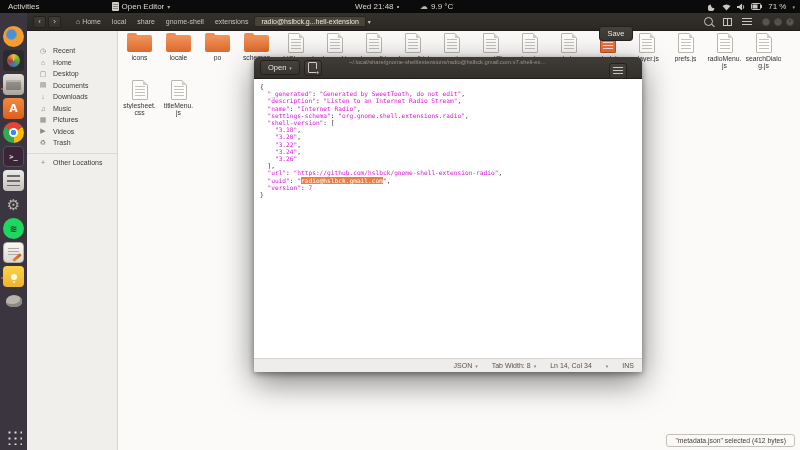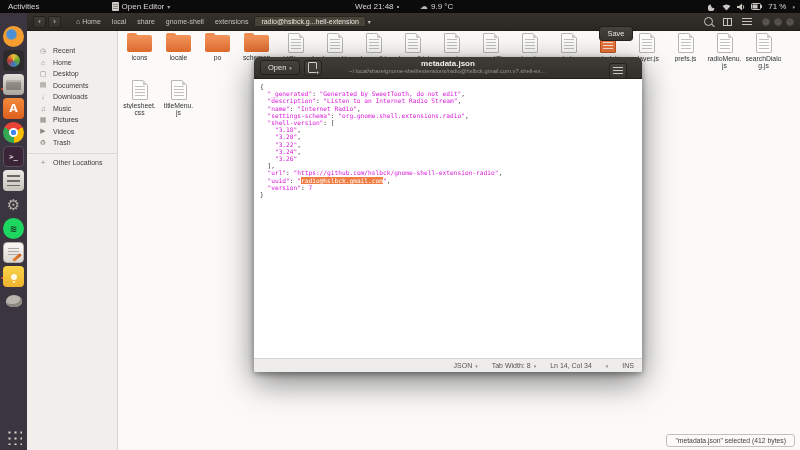--- a/index.html
+++ b/index.html
@@ -389,21 +389,20 @@
   <div class="gedit">
     <div class="gedit-header">
       <span class="gbtn">
         <span>Open</span>
         <span class="caret">▾</span>
       </span>
       <span class="gicon-btn">
         <span class="ic-newdoc"></span>
       </span>
       <span class="gedit-titlebox">
-        <div class="gedit-title">metadata.json</div>
         <div class="gedit-subtitle">~/.local/share/gnome-shell/extensions/radio@hslbck.gmail.com.v7.shell-extension</div>
       </span>
       <span class="gedit-hdr-right">
         <span class="gbtn">
           <span>Save</span>
         </span>
         <span class="gicon-btn">
           <span class="ic-menu"></span>
         </span>
         <span class="gwin-btns">

